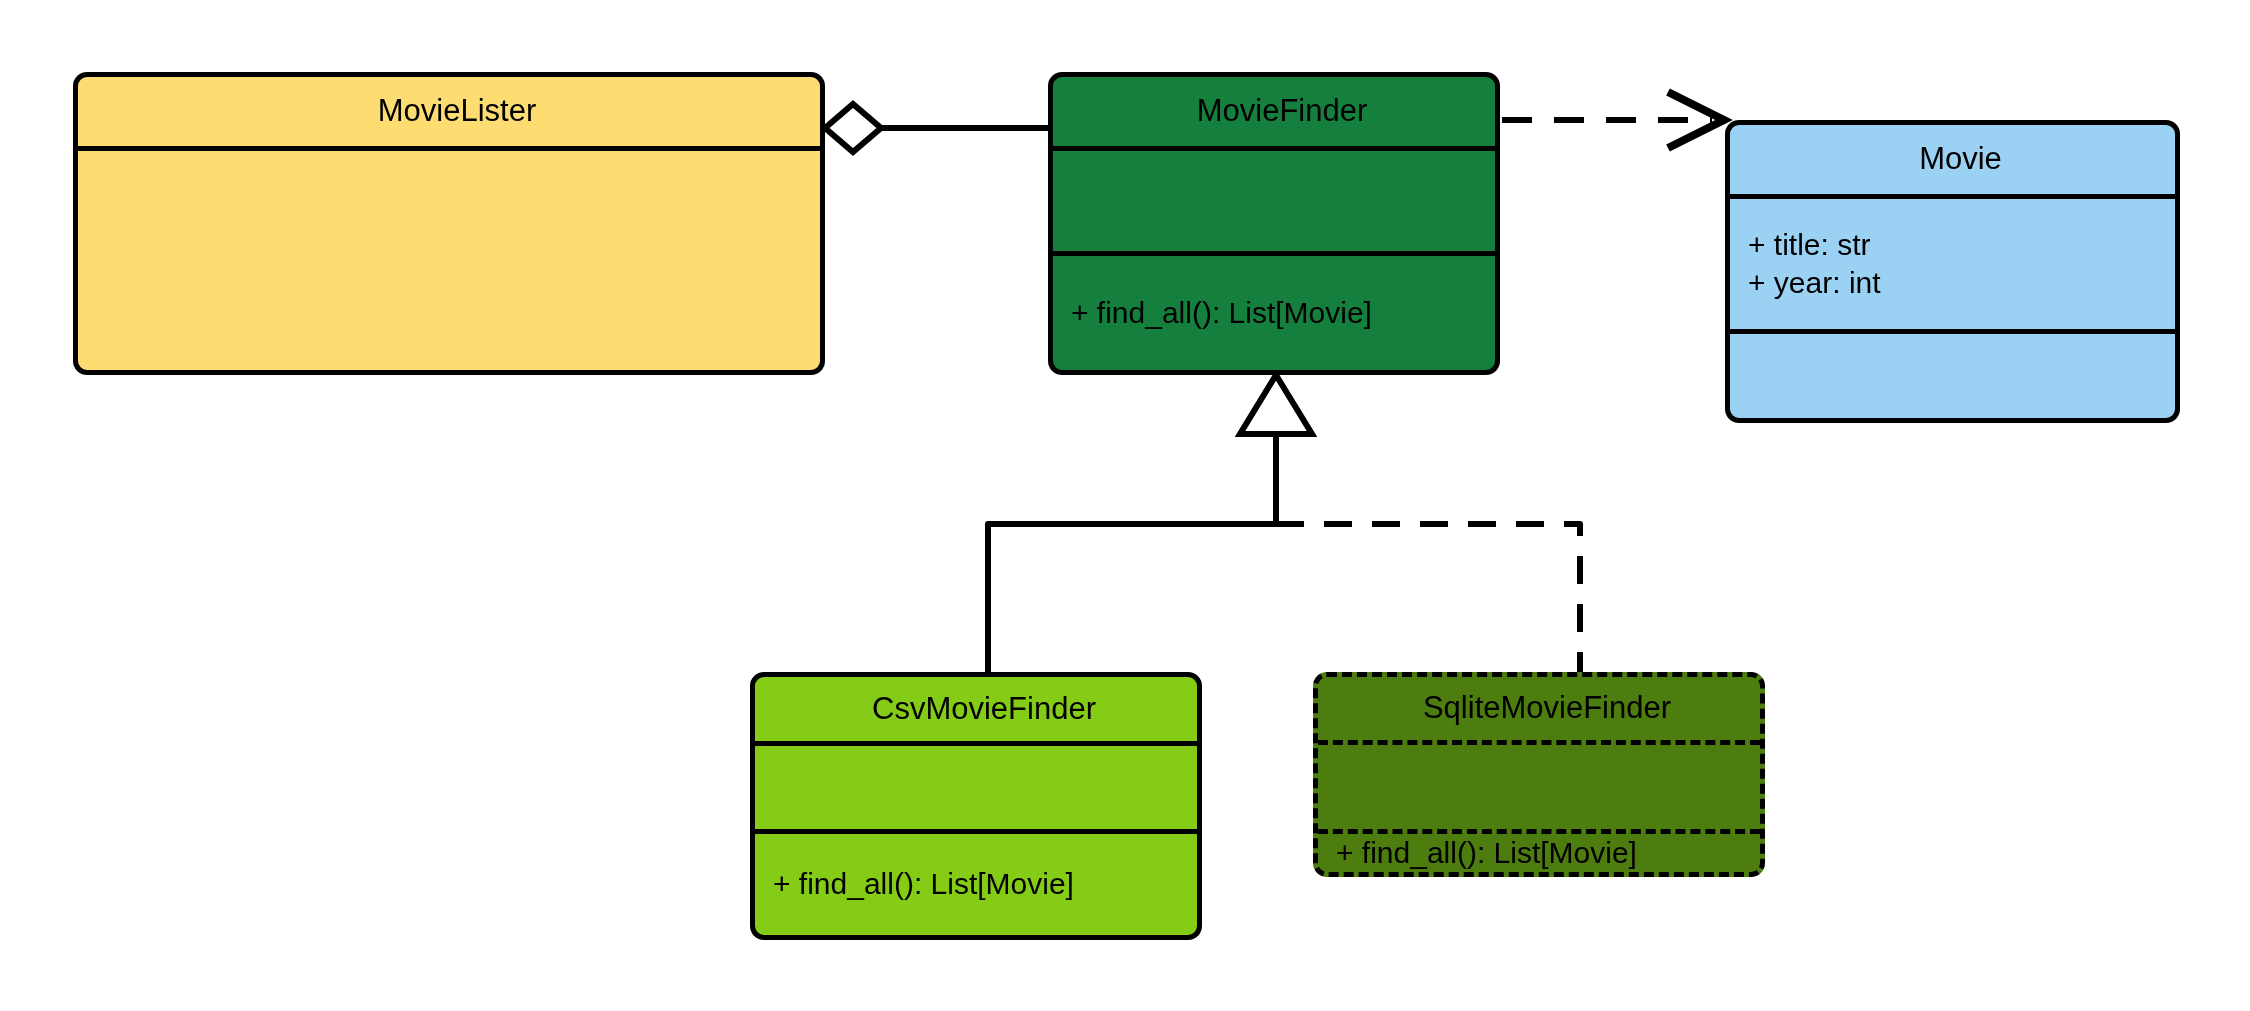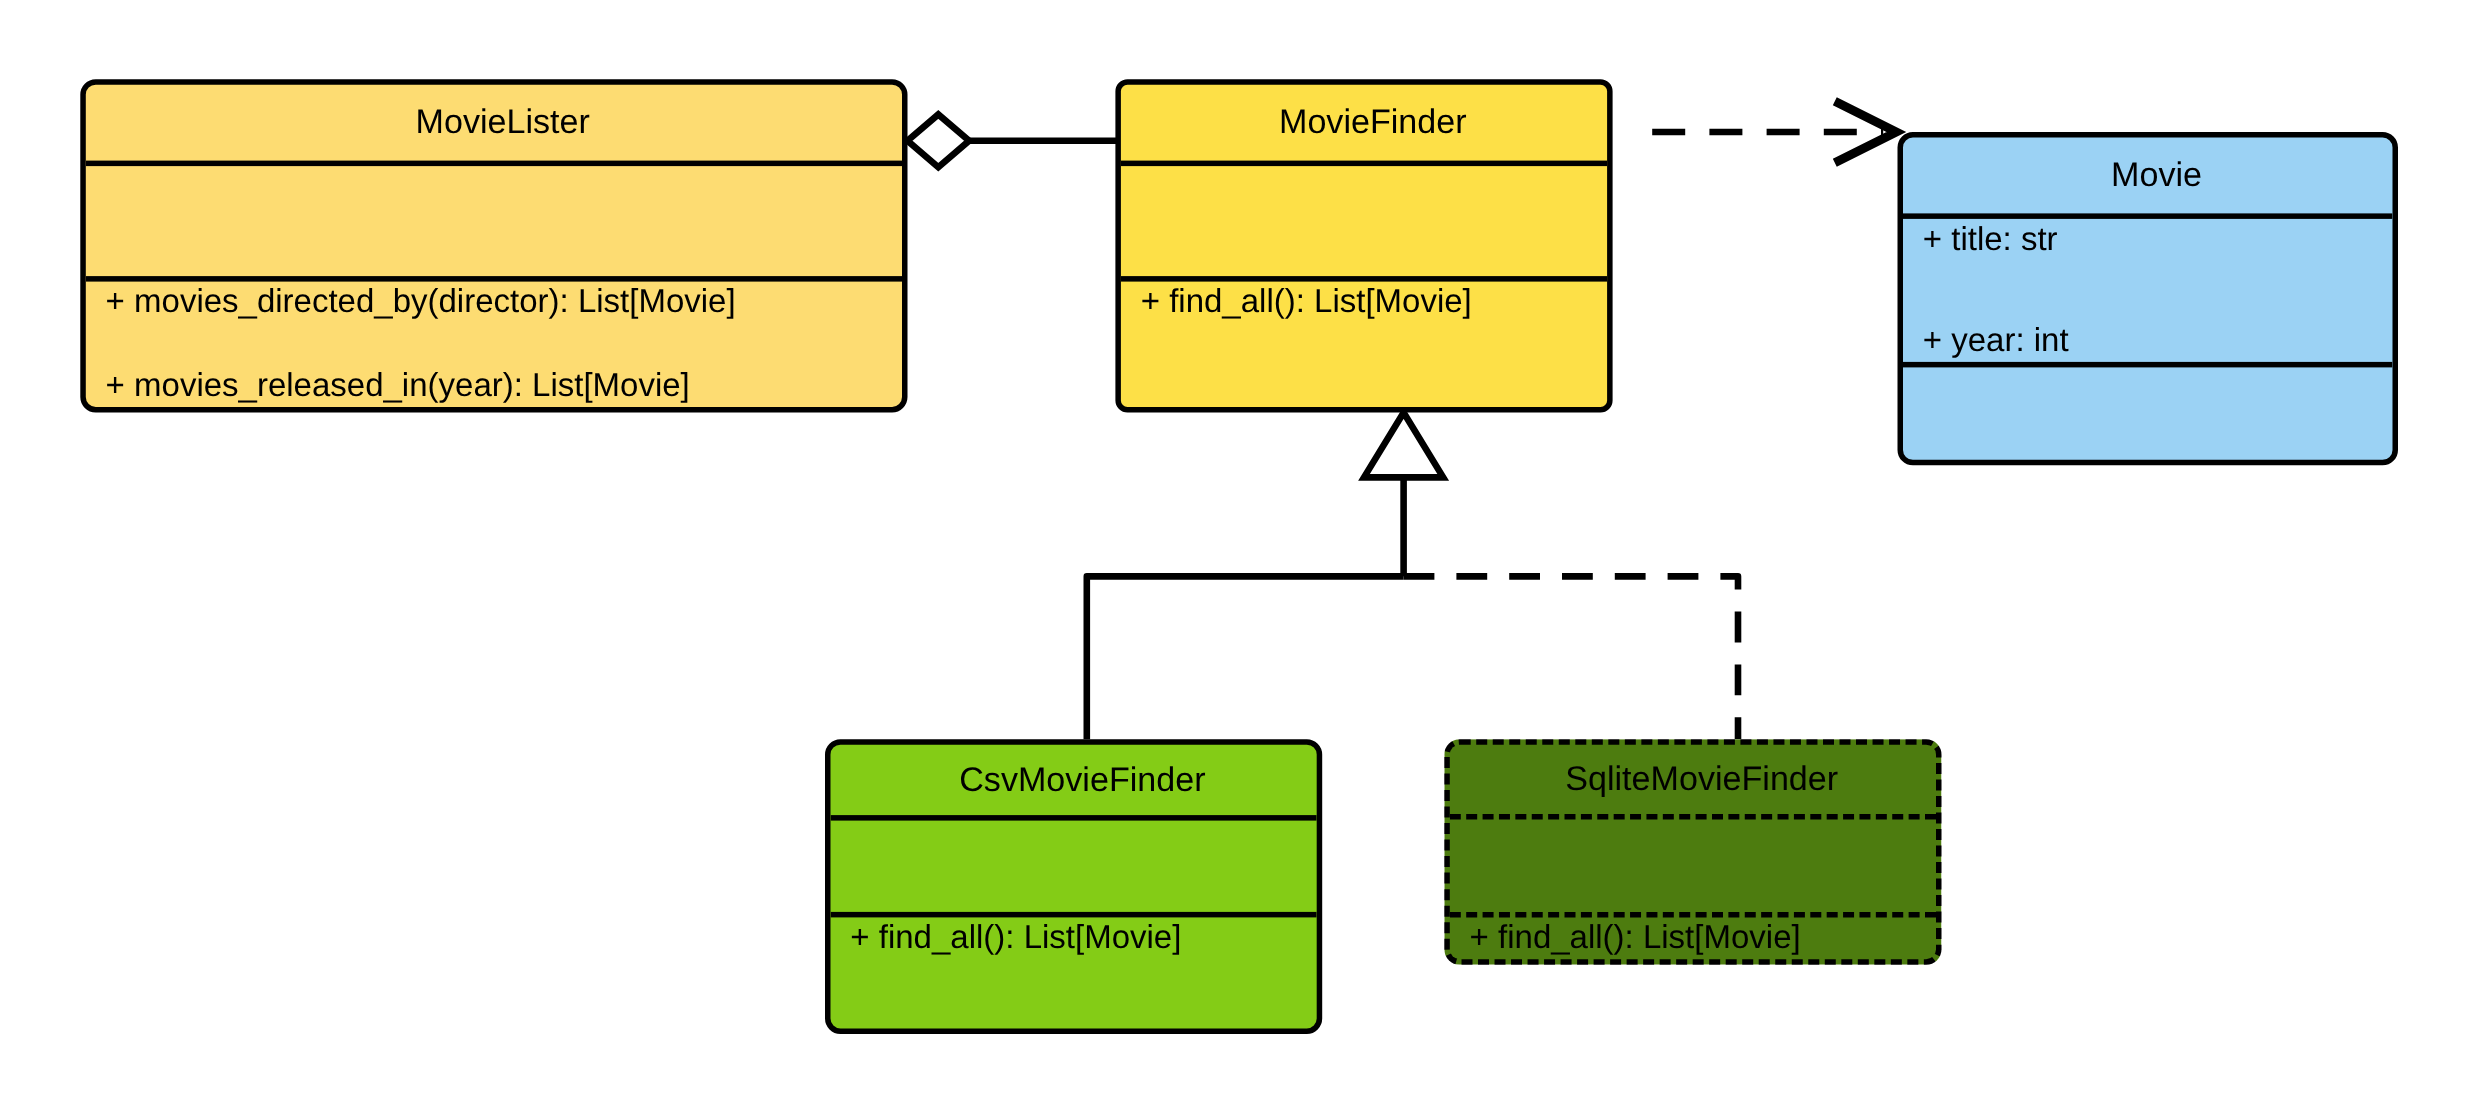--- a/index.html
+++ b/index.html
@@ -45,21 +45,20 @@
     flex-direction: column;
     justify-content: center;
   }
   .compartment.name-compartment {
     align-items: center;
     justify-content: center;
     padding-left: 16px;
   }
   .compartment.divided {
     border-top: 5px solid #000000;
-    justify-content: space-between;
   }
   .uml-class.dashed .compartment.divided {
     border-top-style: dashed;
   }
   .class-title {
     font-size: 31px;
     color: #000000;
     line-height: 1.1;
     white-space: nowrap;
   }
@@ -78,23 +77,22 @@
   
   #class-movielister {
     left: 73px; top: 72px; width: 752px; height: 303px;
     background: #FDDC72;
   }
   #class-movielister .name-compartment { height: 69px; }
   #class-movielister .attrs-compartment { height: 105px; }
   #class-movielister .methods-compartment { flex: 1; }
 
   #class-moviefinder {
-    left: 1014px; top: 72px; width: 452px; height: 303px;
-    background: #fde047;
-    border-radius: 11px;
+    left: 1048px; top: 72px; width: 452px; height: 303px;
+    background: #15803d;
   }
   #class-moviefinder .name-compartment { height: 69px; }
   #class-moviefinder .attrs-compartment { height: 105px; }
   #class-moviefinder .methods-compartment { flex: 1; }
 
   #class-movie {
     left: 1725px; top: 72px; width: 455px; height: 303px;
     background: #9BD2F4;
     margin-top: 48px;
   }
@@ -147,24 +145,20 @@
     <g>
       <path d="M 1276 524 L 1580 524 L 1580 672" fill="none" stroke="#000000" stroke-width="6" stroke-dasharray="28,20" stroke-linejoin="round" stroke-linecap="butt"></path>
     </g>
   </svg>
 
   <div class="uml-class" id="class-movielister">
     <div class="compartment name-compartment">
       <div class="class-title">MovieLister</div>
     </div>
     <div class="compartment attrs-compartment divided"></div>
-    <div class="compartment methods-compartment divided members-list">
-      <div class="member">+ movies_directed_by(director): List[Movie]</div>
-      <div class="member">+ movies_released_in(year): List[Movie]</div>
-    </div>
   </div>
 
   <div class="uml-class" id="class-moviefinder">
     <div class="compartment name-compartment">
       <div class="class-title">MovieFinder</div>
     </div>
     <div class="compartment attrs-compartment divided"></div>
     <div class="compartment methods-compartment divided members-list">
       <div class="member">+ find_all(): List[Movie]</div>
     </div>

